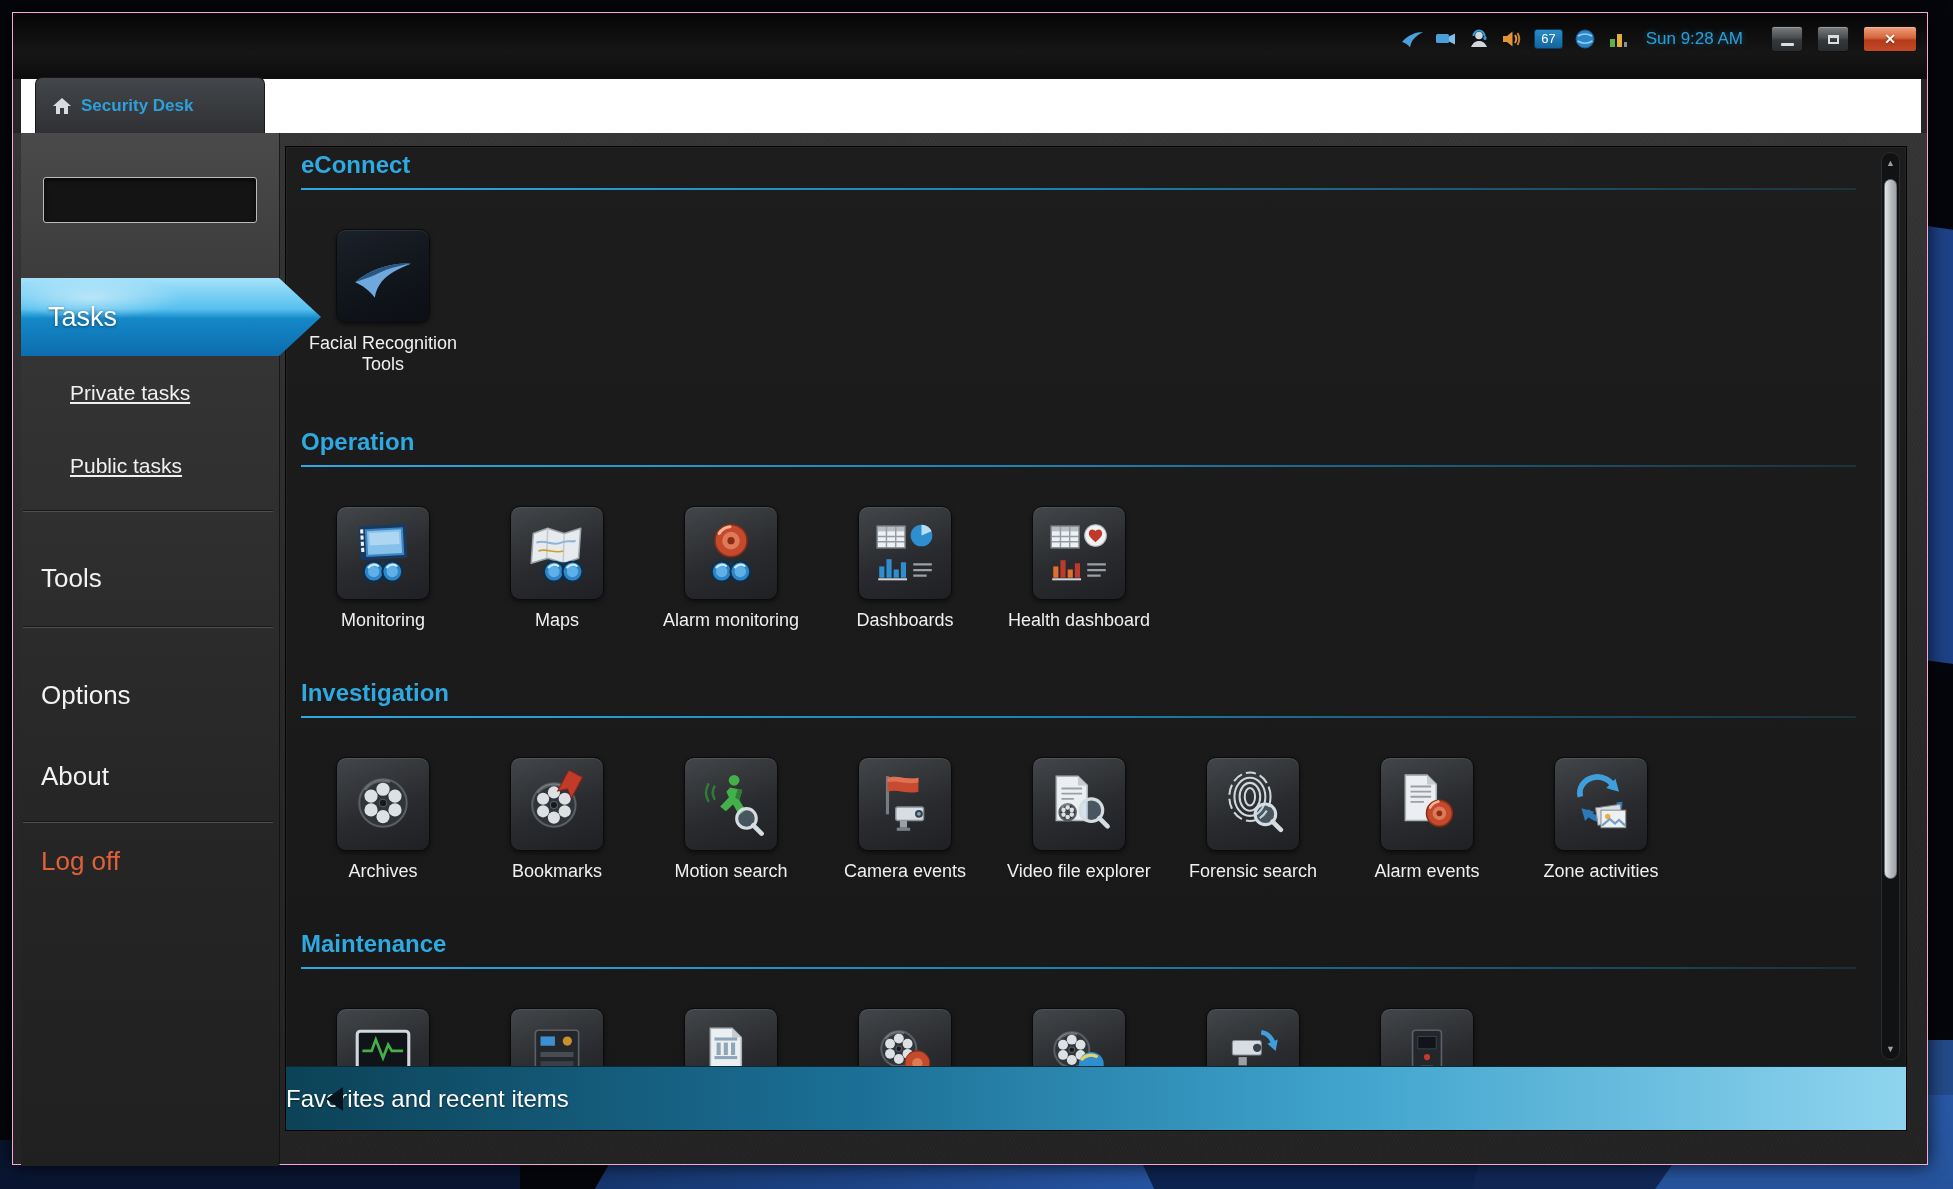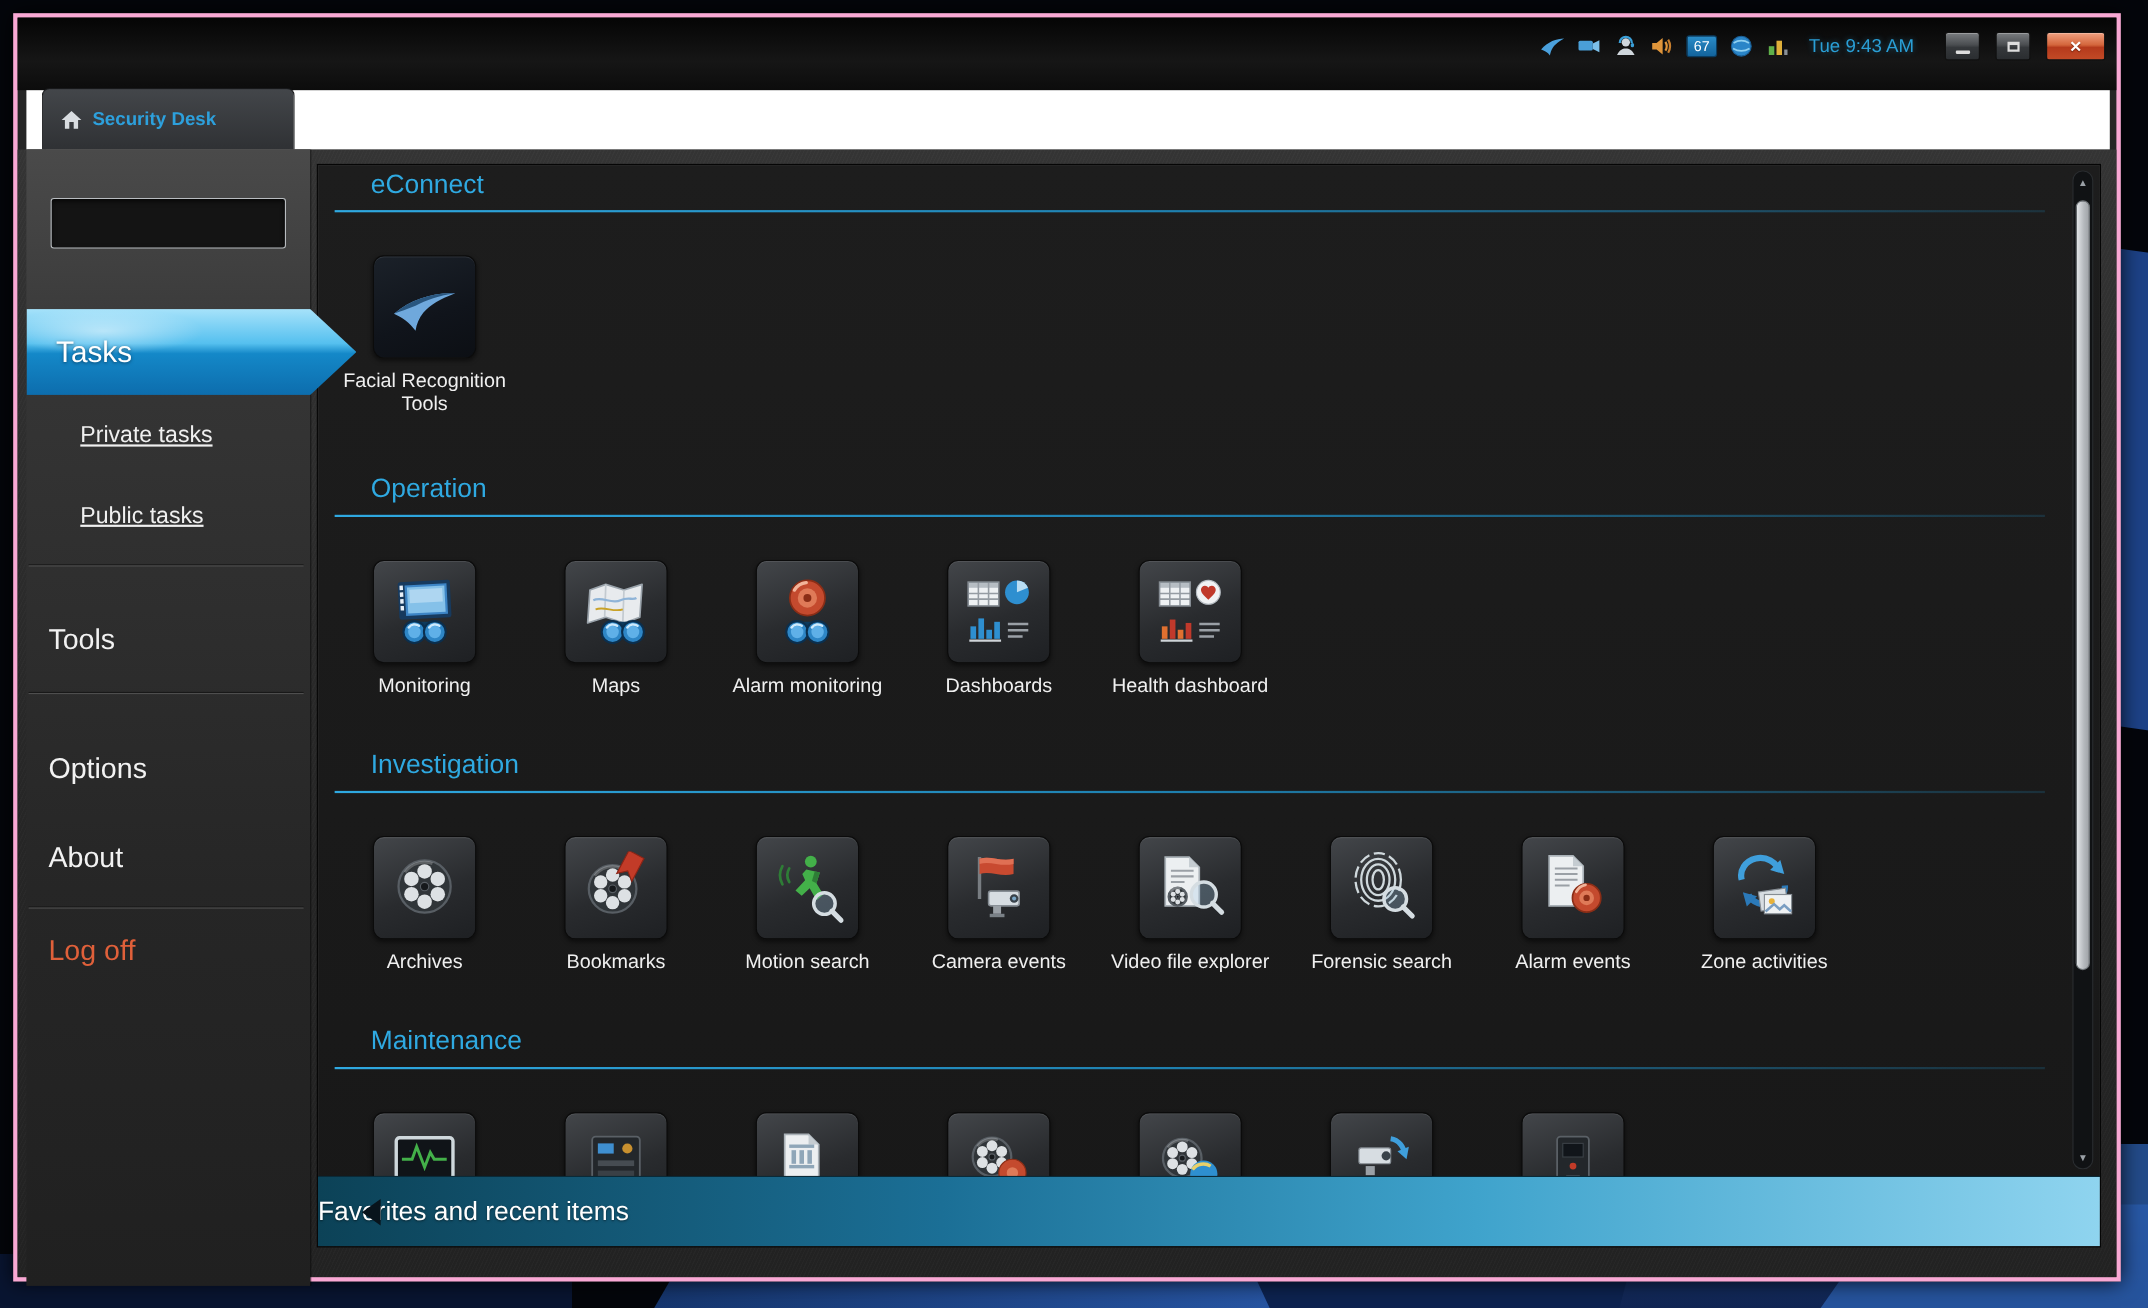--- a/index.html
+++ b/index.html
@@ -7,21 +7,21 @@
   .desktop{position:relative;width:1953px;height:1189px;overflow:hidden;background:#04060b;}
   
   .wp{position:absolute;}
   .wp.s1{left:600px;top:1115px;width:700px;height:130px;background:linear-gradient(90deg,#16366e,#2b5cae);transform:skewX(-30deg);}
   .wp.s2{left:1150px;top:1130px;width:420px;height:100px;background:#0d2350;transform:skewX(25deg);}
   .wp.s3{left:1480px;top:1095px;width:480px;height:130px;background:linear-gradient(#1b3c7e,#0d1d42);transform:skewX(-15deg);}
   .wp.s4{left:1895px;top:230px;width:90px;height:430px;background:linear-gradient(#1d4287,#0e2least 55);background:#1d4287;transform:rotate(8deg);}
   .wp.s5{left:0;top:1140px;width:520px;height:60px;background:#091531;}
   .wp.s6{left:1700px;top:1040px;width:320px;height:170px;background:#2e63b4;opacity:.75;transform:skewX(-35deg);}
 
-  .window{position:absolute;left:12px;top:12px;width:1916px;height:1153px;background:#262626;border:4px solid #f9a8d4;box-shadow:0 0 18px rgba(0,0,0,.8);}
+  .window{position:absolute;left:12px;top:12px;width:1916px;height:1153px;background:#262626;border:1px solid #f9a8d4;box-shadow:0 0 18px rgba(0,0,0,.8);}
   
   .titlebar{position:absolute;left:0;top:0;right:0;height:66px;background:linear-gradient(180deg,#050505,#161616 60%,#0c0c0c);}
   .tray{position:absolute;right:10px;top:8px;height:36px;display:flex;align-items:center;gap:11px;}
   .tray svg{display:block;}
   .vol-badge{background:linear-gradient(#2a8cc8,#13649c);border:1px solid #0b3c60;border-radius:3px;color:#fff;font-size:13px;padding:2px 6px;line-height:14px;}
   .clock{color:#2a9fd6;font-size:17px;margin:0 14px 0 6px;text-shadow:0 0 6px rgba(42,159,214,.45);}
   .winbtn{position:relative;width:32px;height:26px;border-radius:3px;border:1px solid #111;background:linear-gradient(#7a7d80,#4a4d50 45%,#35383b 55%,#2a2d30);box-shadow:inset 0 1px 0 rgba(255,255,255,.25);display:flex;align-items:center;justify-content:center;margin-left:3px;}
   .g-min{width:13px;height:3px;background:#ddd;border-radius:1px;margin-top:10px;}
   .g-max{width:11px;height:9px;border:2px solid #ddd;border-top-width:3px;}
   .winbtn.close{width:54px;background:linear-gradient(#f0a080,#d4663c 45%,#b53a1c 55%,#c24a26);}
@@ -44,21 +44,21 @@
   .sdiv{position:absolute;left:2px;right:6px;height:0;border-top:1px solid #181818;border-bottom:1px solid #4e4e4e;}
   .sdiv.d1{top:377px;} .sdiv.d2{top:493px;} .sdiv.d3{top:688px;}
   .mitem{position:absolute;left:0;width:258px;height:44px;line-height:44px;padding-left:20px;color:#f2f2f2;font-size:26px;}
   .mitem.tools{top:423px;} .mitem.options{top:540px;} .mitem.about{top:621px;}
   .mitem.logoff{top:706px;color:#e0603a;}
   
   .pane{position:absolute;left:272px;top:13px;width:1622px;height:985px;background:linear-gradient(180deg,#1d1d1d,#181818);border:1px solid #050505;box-shadow:inset 0 0 0 1px rgba(255,255,255,.03);z-index:2;overflow:hidden;}
   .pane-content{position:absolute;left:15px;top:3px;right:0;bottom:64px;overflow:hidden;}
   .section{margin-bottom:78px;}
   .section.first{margin-bottom:104px;}
-  .section-title{font-size:24px;line-height:30px;color:#2fa9e1;font-weight:400;margin-left:33px;}
+  .section-title{font-size:24px;line-height:30px;color:#2fa9e1;font-weight:700;}
   .rule{height:2px;margin:8px 50px 0 0;background:linear-gradient(90deg,#2fa9e1 0%,#1e7fae 50%,rgba(30,127,174,.22) 100%);}
   .tiles{margin-top:39px;display:flex;gap:80px;padding-left:35px;}
   .tilewrap{position:relative;width:94px;height:94px;flex:0 0 94px;}
   .tile{width:94px;height:94px;border-radius:10px;background:linear-gradient(160deg,#43464a,#292b2e 55%,#1e2023);border:1px solid #0b0b0b;box-shadow:inset 0 1px 0 rgba(255,255,255,.09),0 2px 4px rgba(0,0,0,.5);display:flex;align-items:center;justify-content:center;}
   .tile-dark{background:linear-gradient(160deg,#1b2129,#10141b 60%,#0c0f14);}
   .tile svg{width:66px;height:66px;}
   .tlabel{position:absolute;top:104px;left:50%;transform:translateX(-50%);width:172px;text-align:center;color:#f0f0f0;font-size:18px;line-height:21px;}
   
   .scrollbar{position:absolute;right:6px;top:5px;width:19px;height:908px;background:#101214;border:1px solid #2a2d30;border-radius:9px;}
   .sb-up,.sb-down{position:absolute;left:0;right:0;height:20px;color:#9aa0a6;font-size:9px;text-align:center;line-height:20px;}
@@ -107,21 +107,21 @@
         <svg width="22" height="22" viewBox="0 0 22 22">
             <circle cx="11" cy="11" r="9" fill="#2a85c8"></circle>
             <path d="M4 8 Q11 4 18 8 M3.5 13 Q11 17.5 18.5 13" stroke="#8fd0f0" stroke-width="1.6" fill="none"></path>
             <circle cx="11" cy="11" r="9" fill="none" stroke="#1a5f96"></circle>
           </svg>
         <svg width="22" height="22" viewBox="0 0 22 22">
             <rect x="3" y="11" width="5" height="8" fill="#5fb04a"></rect>
             <rect x="10" y="6" width="5" height="13" fill="#e0b03a"></rect>
             <rect x="17" y="14" width="3" height="5" fill="#8a9096"></rect>
           </svg>
-        <div class="clock">Tue 9:43 AM</div>
+        <div class="clock">Sun 9:28 AM</div>
         <div class="winbtn">
             <div class="g-min"></div>
           </div>
         <div class="winbtn">
             <div class="g-max"></div>
           </div>
         <div class="winbtn close"></div>
       </div>
     </div>
 

